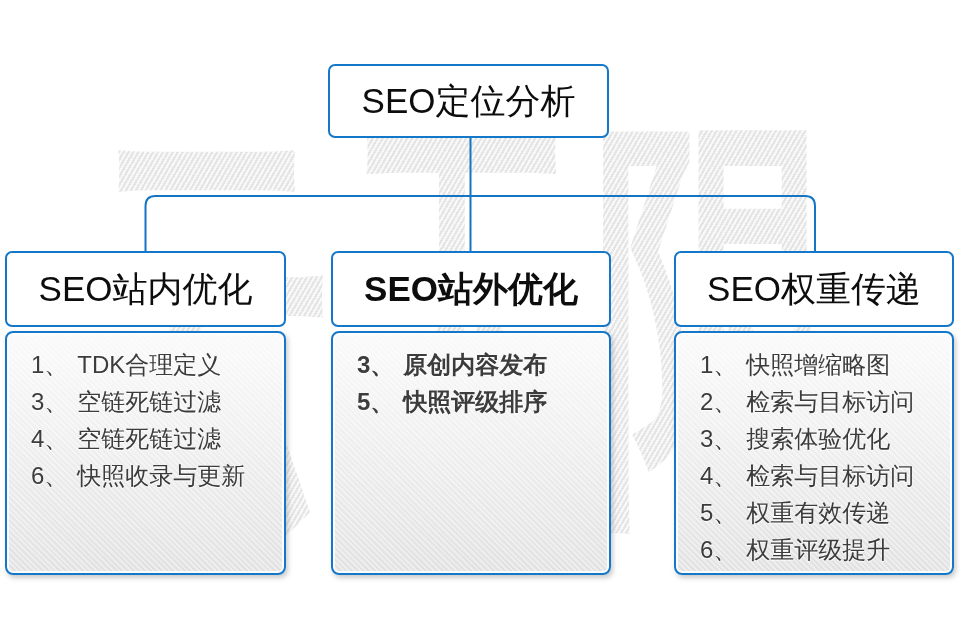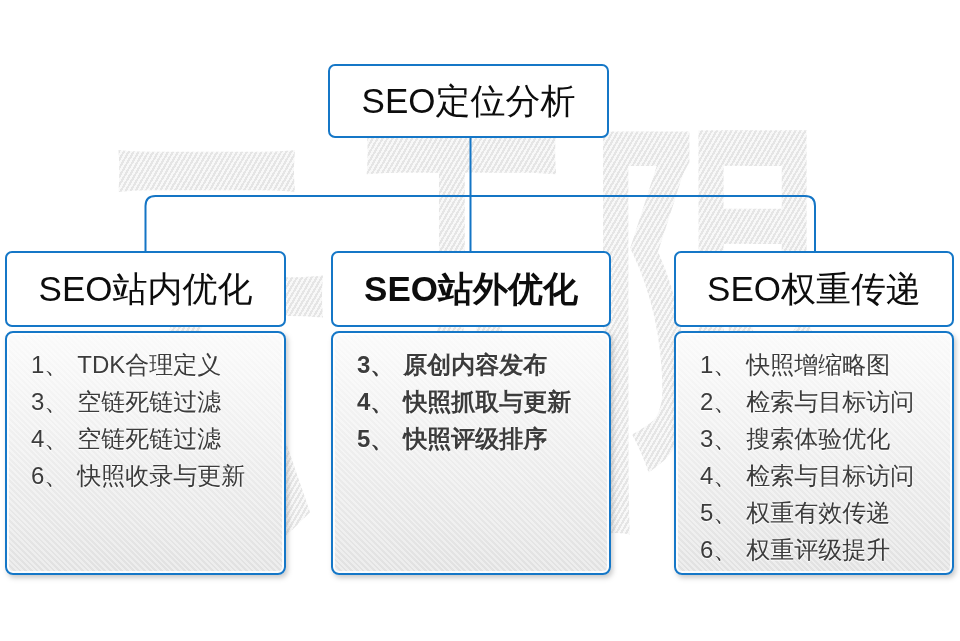--- a/index.html
+++ b/index.html
@@ -84,23 +84,20 @@
   </div>
 
   <div class="node header-node pos-col1">
     <span>SEO站外优化</span>
   </div>
   <div class="list-node pos-col1">
     <div class="list-item">
       <span class="num">3、</span><span>原创内容发布</span>
     </div>
     <div class="list-item">
-      <span class="num">4、</span><span>快照抓取与更新</span>
-    </div>
-    <div class="list-item">
       <span class="num">5、</span><span>快照评级排序</span>
     </div>
   </div>
 
   <div class="node header-node pos-col2">
     <span>SEO权重传递</span>
   </div>
   <div class="list-node pos-col2">
     <div class="list-item">
       <span class="num">1、</span><span>快照增缩略图</span>

